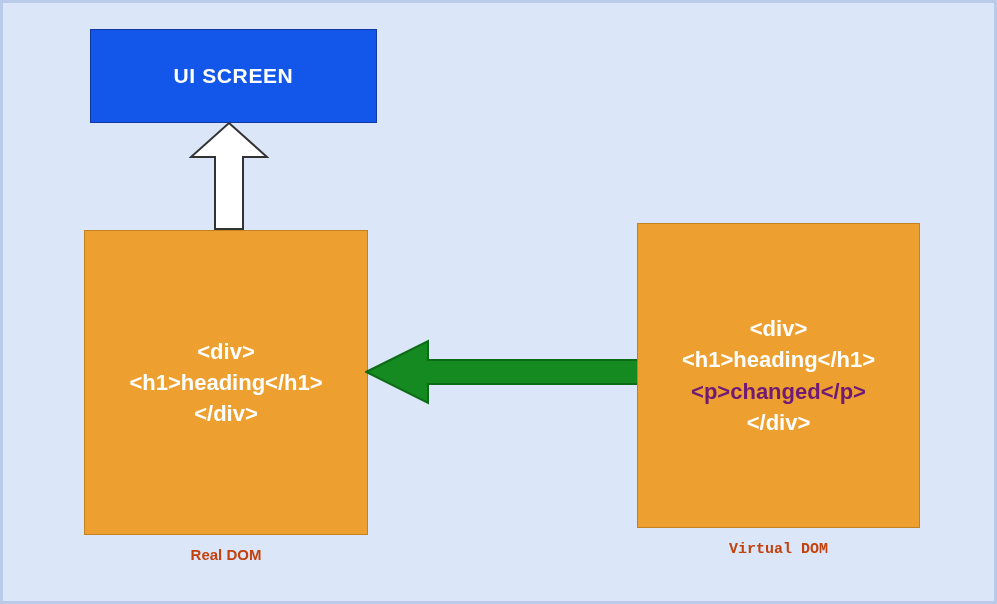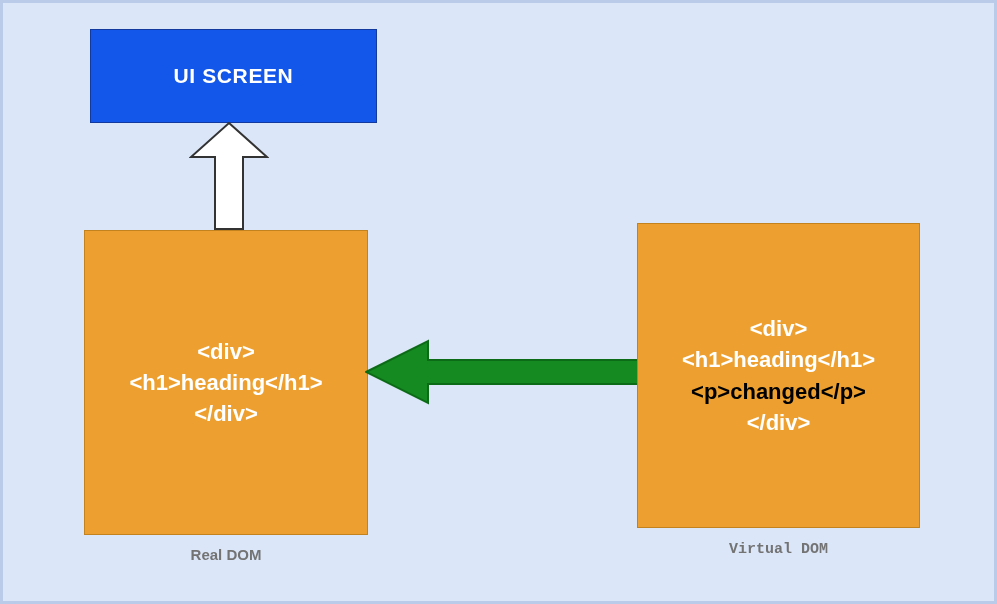--- a/index.html
+++ b/index.html
@@ -73,29 +73,29 @@
     text-align: center;
     font-family: Liberation Sans, sans-serif;
     font-size: 22px;
     font-weight: bold;
     line-height: 1.42;
     color: #ffffff;
     user-select: none;
     white-space: nowrap;
   }
   .code-line { display: block; }
-  .code-line.changed { color: #000000; }
+  .code-line.changed { color: #701a75; }
 
   
   .box-caption {
     position: absolute;
     font-family: "Liberation Sans", sans-serif;
     font-size: 15px;
     font-weight: bold;
-    color: #737373;
+    color: #c2410c;
     text-align: center;
     user-select: none;
   }
   .box-caption.real {
     left: 81px;
     top: 543px;
     width: 284px;
   }
   .box-caption.virtual {
     left: 634px;

